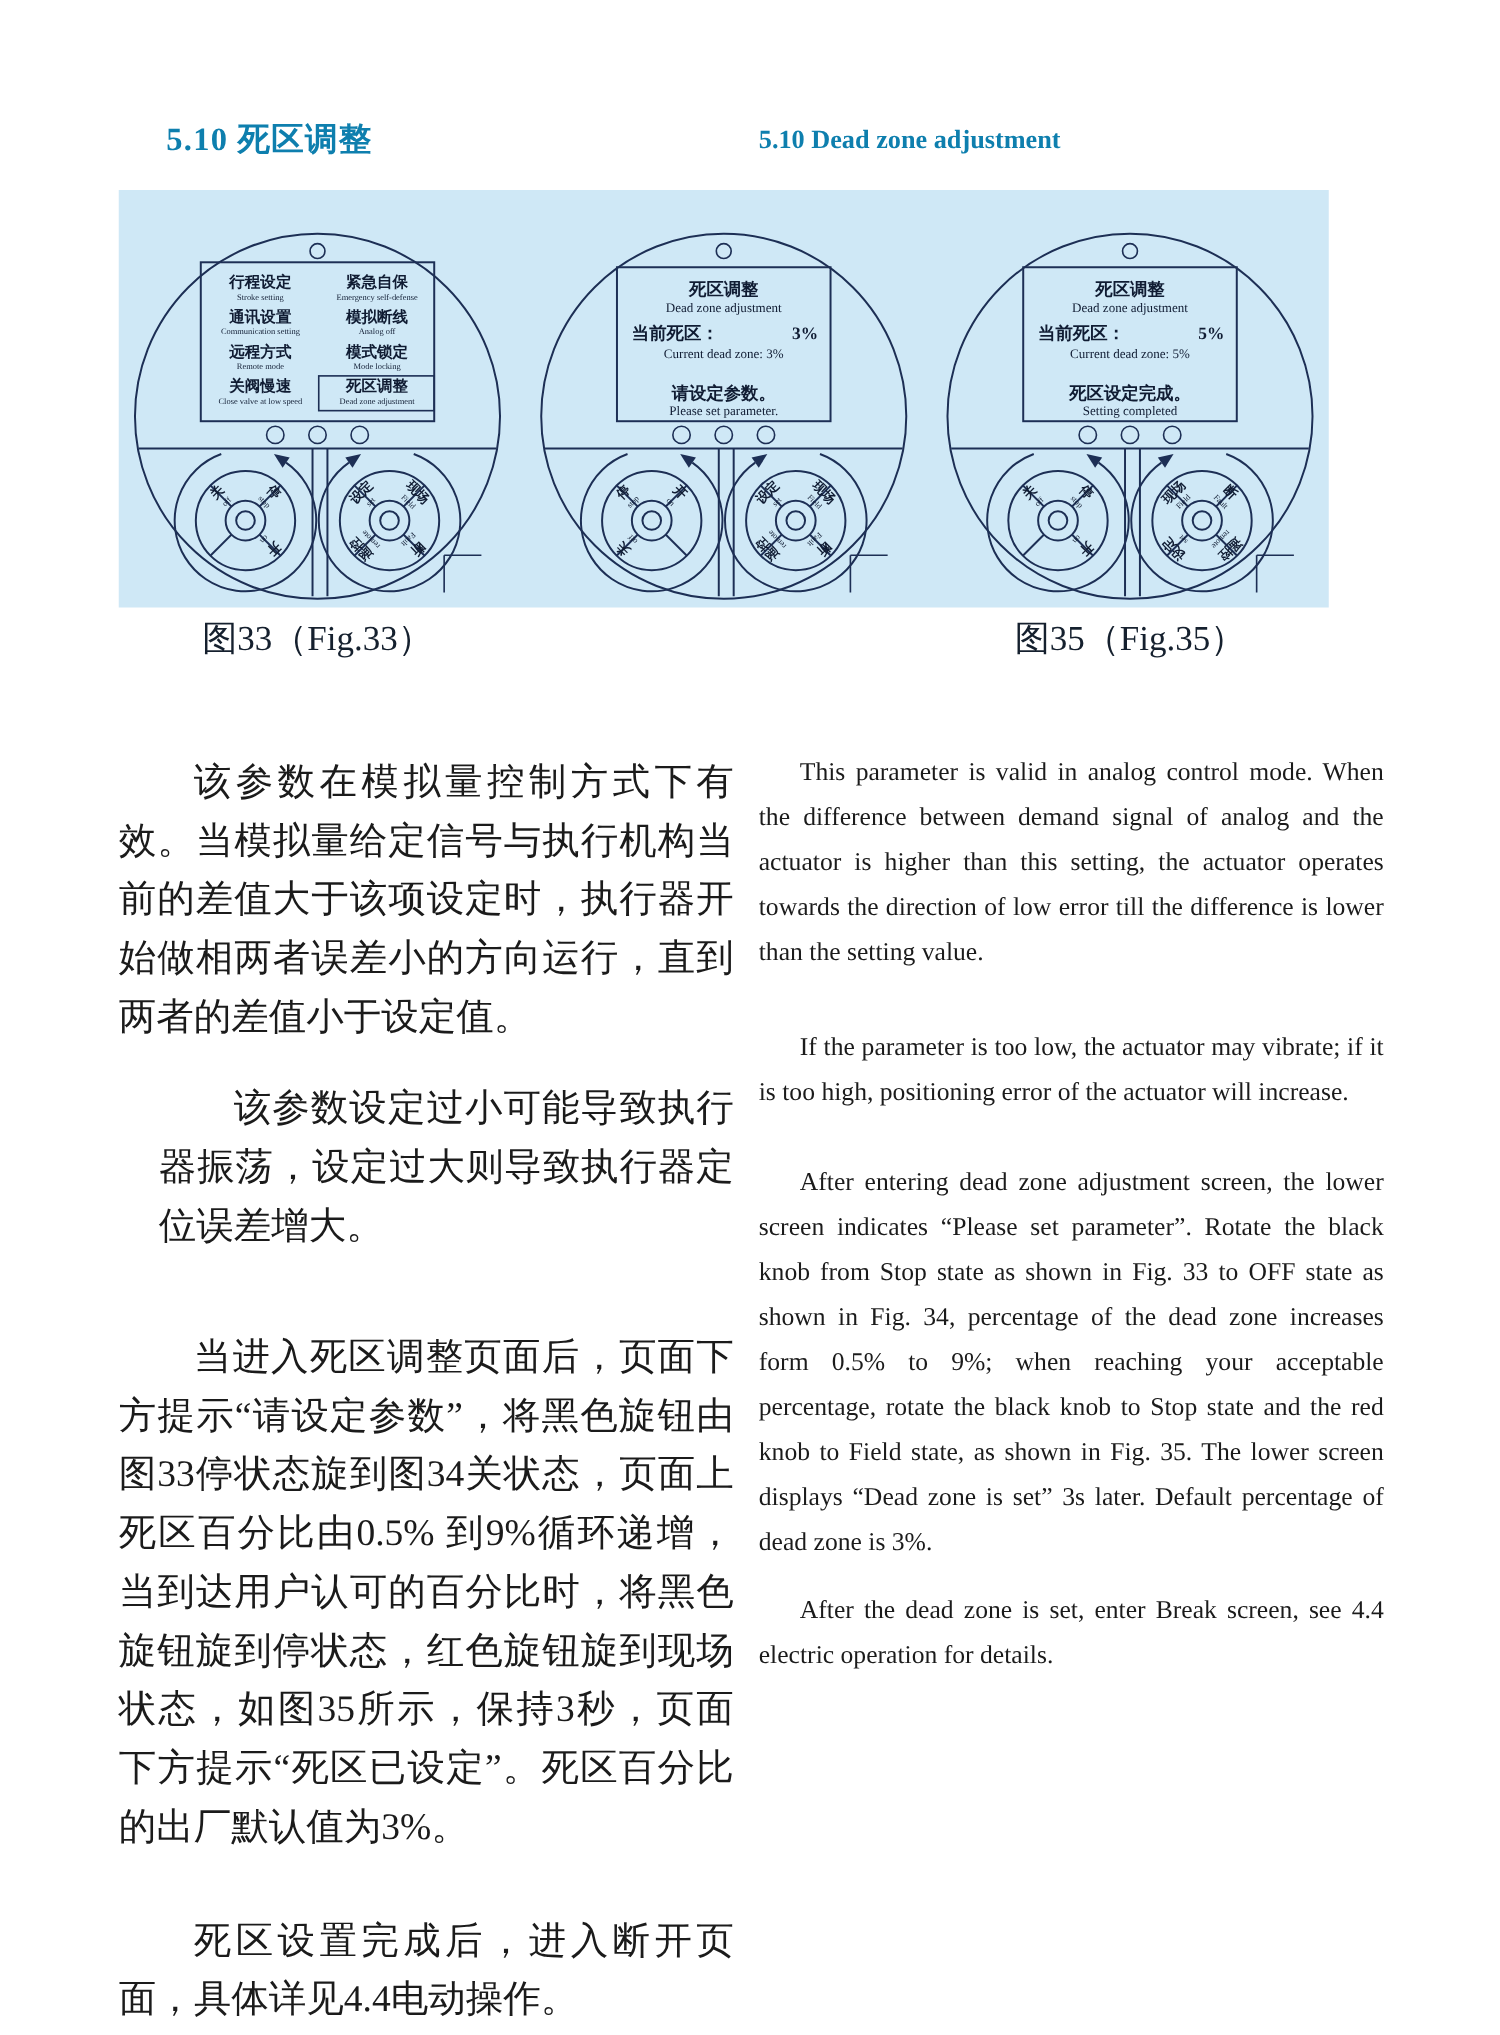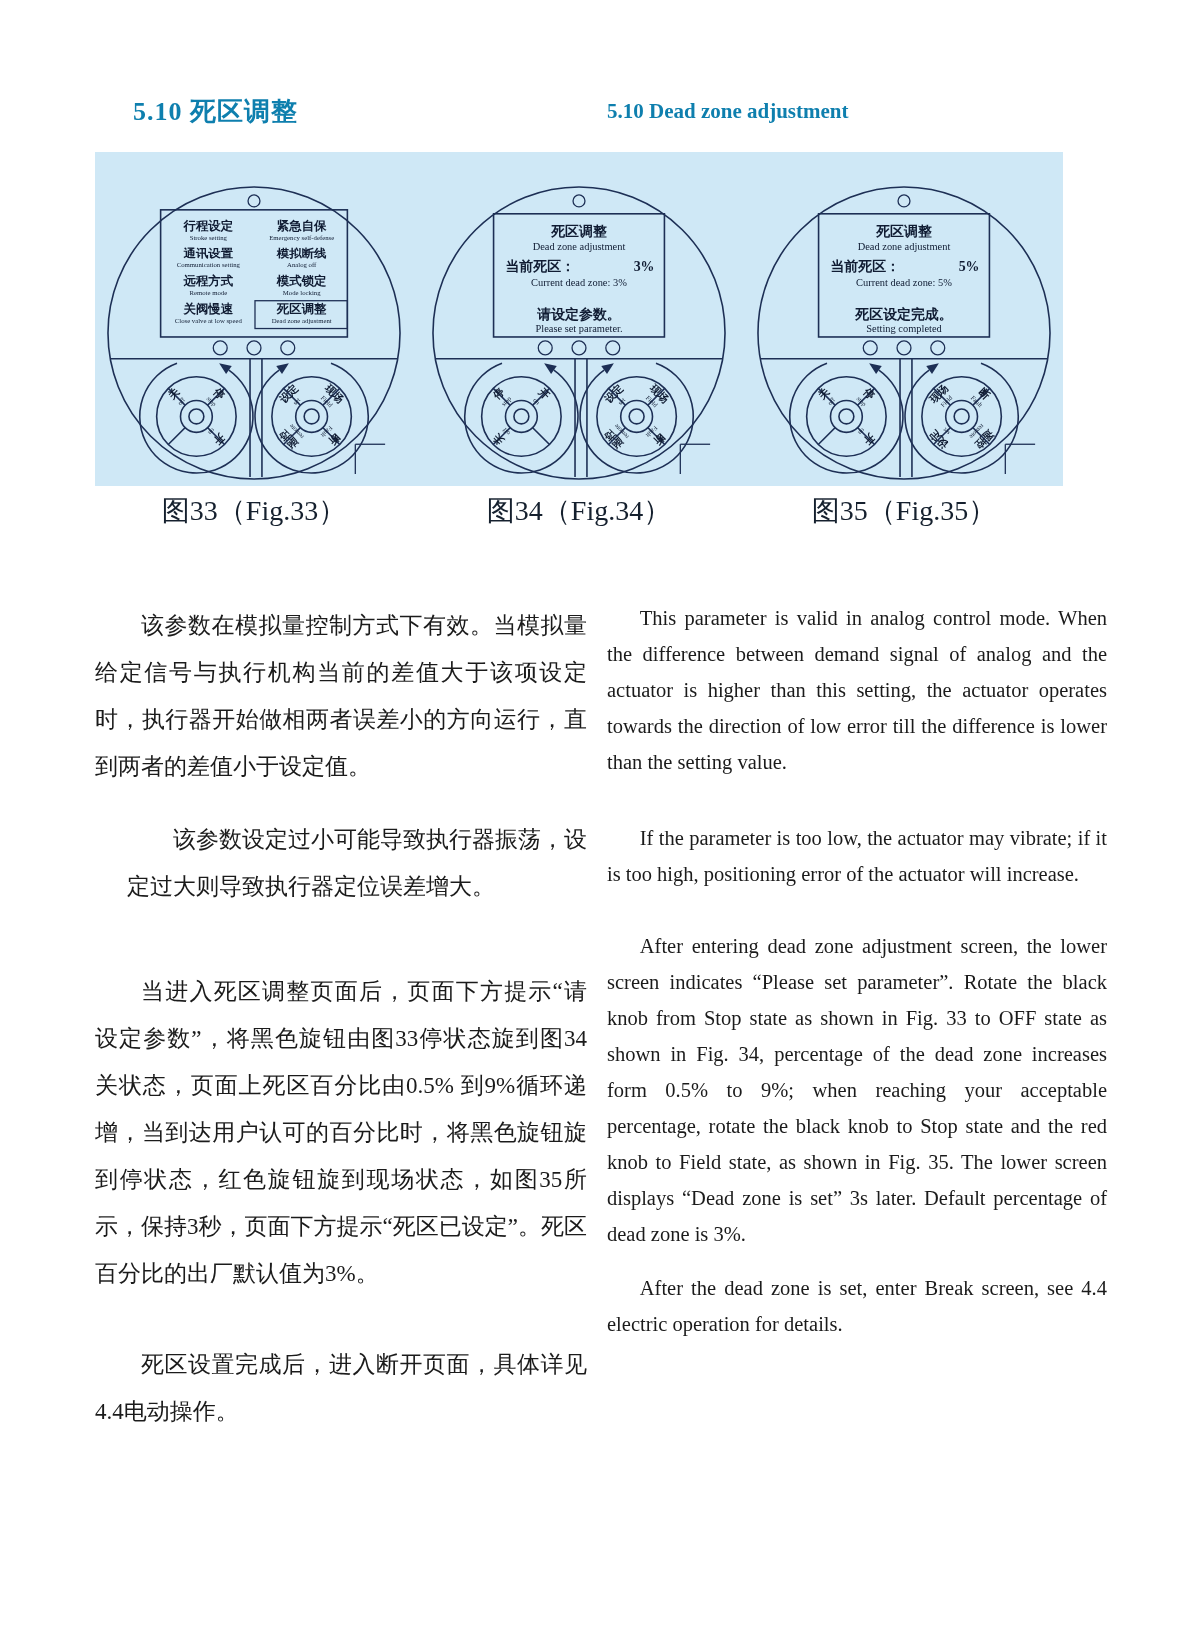--- a/index.html
+++ b/index.html
@@ -40,21 +40,21 @@
   .anch-s { text-anchor:start; }
   .anch-e { text-anchor:end; }
   .k-zh { font-size:10.5px; font-weight:bold; text-anchor:middle; }
   .k-en { font-size:6.5px; text-anchor:middle; }
 
   
   .col { position:absolute; color:#1b1b1b; }
   .col-zh { left:95px; top:602px; width:492px; }
   .col-en { left:607px; top:600px; width:500px; }
   .col p { margin:0; }
-  .col-zh p { font-size:23px; line-height:47px; text-align:justify; text-indent:2em; }
+  .col-zh p { font-size:30px; line-height:47px; text-align:justify; text-indent:2em; }
   .col-zh p:nth-child(2) { margin-top:26px;margin-left:32px; }
   .col-zh p:nth-child(3) { margin-top:58px; }
   .col-zh p:nth-child(4) { margin-top:44px; }
   .col-en p { font-size:20.5px; line-height:36px; text-align:justify; text-indent:1.6em; }
   .col-en p:nth-child(2) { margin-top:40px; }
   .col-en p:nth-child(3) { margin-top:36px; }
   .col-en p:nth-child(4) { margin-top:18px; }
 
   .page-number {
     position:absolute; left:0; right:0; top:1528px; text-align:center;
@@ -219,21 +219,20 @@
           <g transform="translate(227,253) rotate(135)">
               <text class="k-zh" y="-2">断</text>
               <text class="k-en" y="7.5">Fault</text>
             </g>
           <g transform="translate(189,253) rotate(-135)">
               <text class="k-zh" y="-2">遥控</text>
               <text class="k-en" y="7.5">remote</text>
             </g>
         </g>
       </svg>
-      <div class="fig-caption">图34（Fig.34）</div>
     </div>
 
     <div class="figure">
       <svg viewBox="0 0 300 300" width="298" height="298">
         <circle class="ln" cx="150" cy="150" r="147"></circle>
         <circle class="ln thin" cx="150" cy="17" r="6"></circle>
         <g>
           <rect class="ln" x="64" y="30" width="172" height="124"></rect>
           <text class="s-zh" x="150" y="52">死区调整</text>
           <text class="s-en" x="150" y="66">Dead zone adjustment</text>

